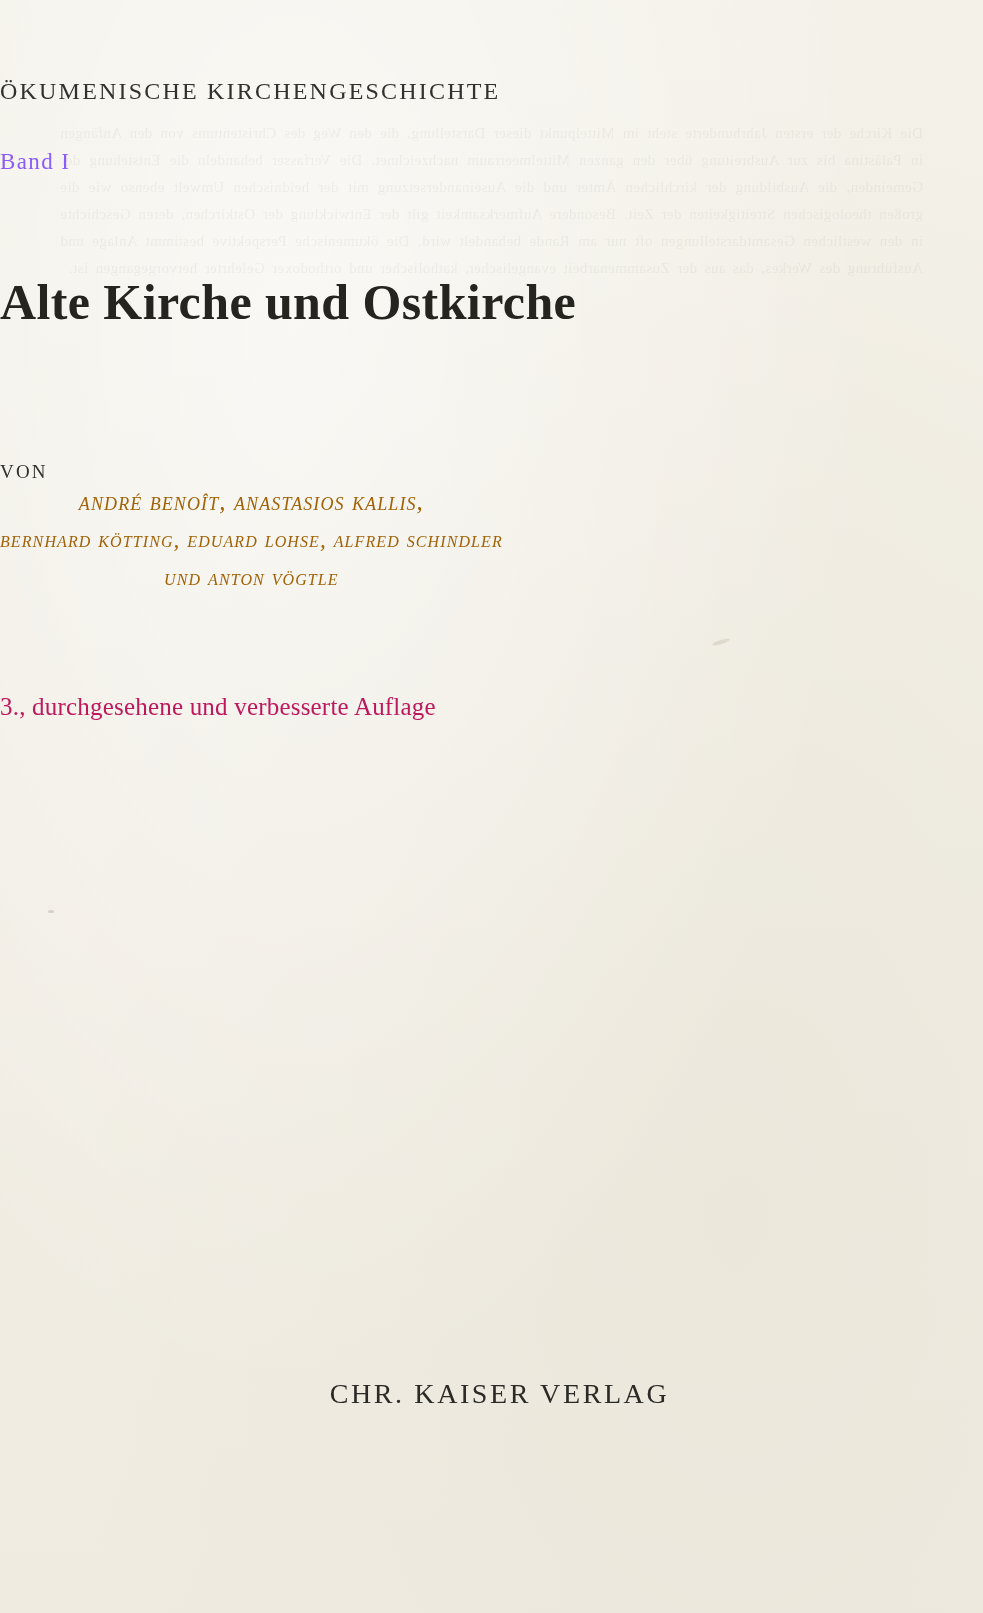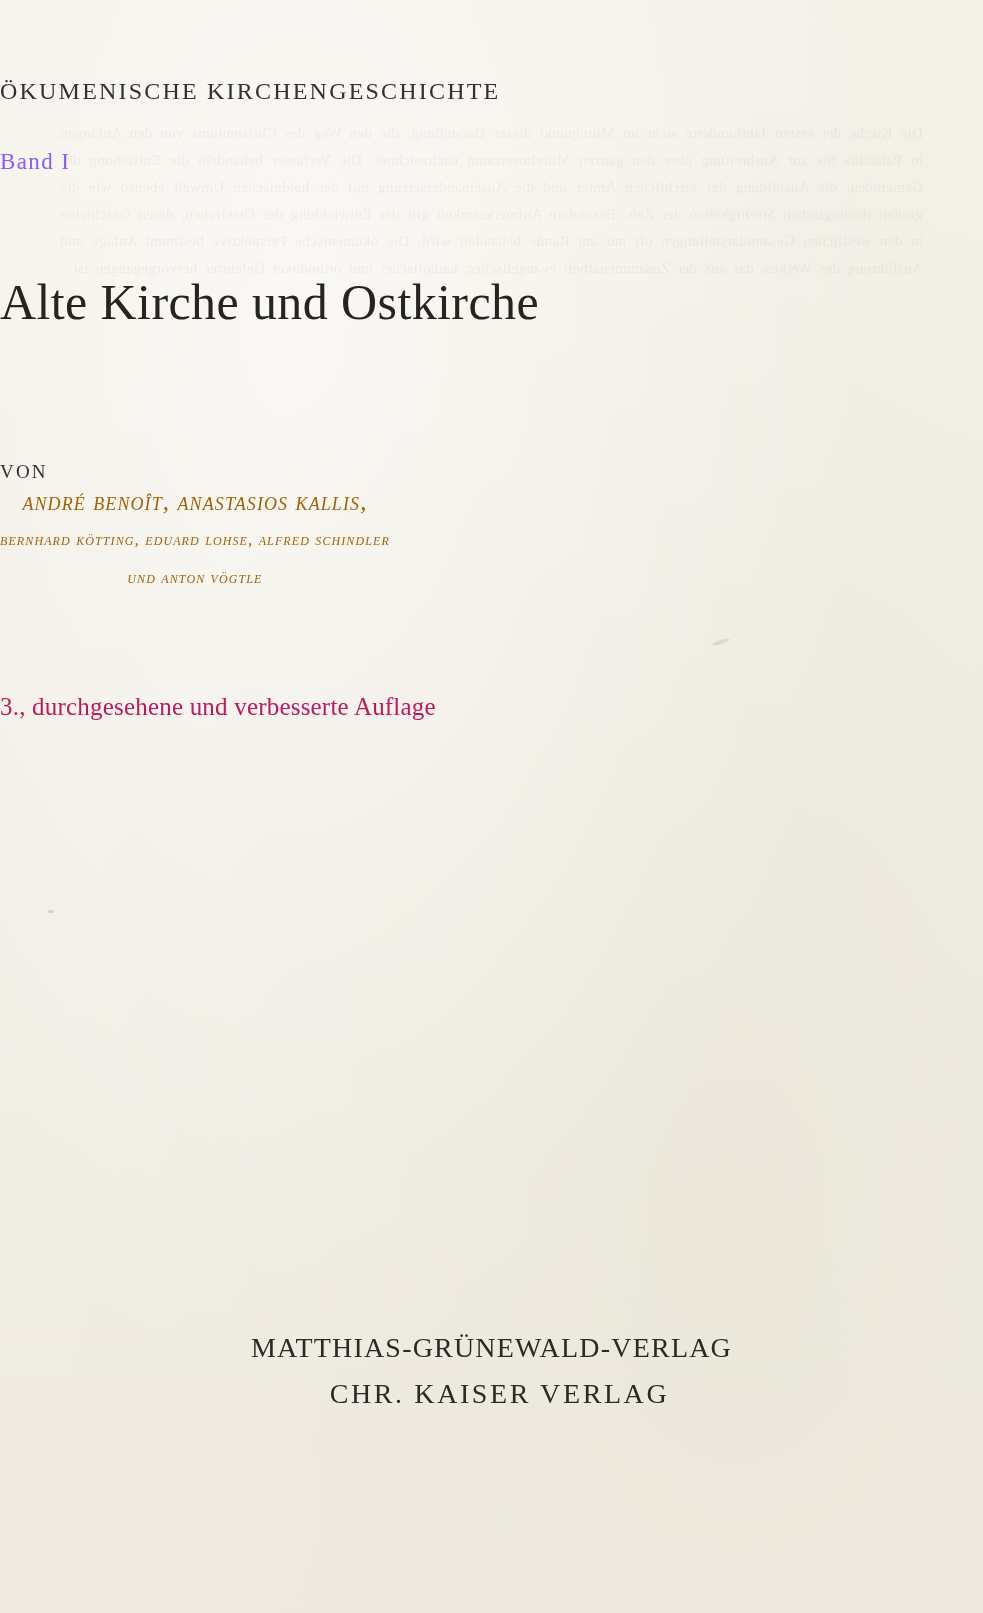--- a/index.html
+++ b/index.html
@@ -68,21 +68,21 @@
     font-size: 23px;
     letter-spacing: 1.4px;
     color: #8b5cf6;
   }
 
   .main-title {
     margin-top: 98px;
     font-size: 50px;
     letter-spacing: 0.4px;
     color: #25241f;
-    font-weight: normal;
+    font-weight: bold;
   }
 
   .von {
     margin-top: 96px;
     font-size: 19px;
     letter-spacing: 2.2px;
     font-variant: small-caps;
     text-transform: uppercase;
     color: #32312d;
   }
@@ -93,21 +93,21 @@
     font-style: italic;
   }
   .author-line {
     font-size: 25px;
     letter-spacing: 1.1px;
     font-variant: small-caps;
     text-transform: lowercase;
     line-height: 38px;
   }
   .author-line.small {
-    font-size: 17px;
+    font-size: 23px;
   }
 
   .edition {
     margin-top: 96px;
     font-size: 25px;
     letter-spacing: 0.2px;
     color: #be185d;
   }
 
   .publishers {
@@ -157,18 +157,17 @@
     <div class="author-line">André Benoît, Anastasios Kallis,</div>
     <div class="author-line small">Bernhard Kötting, Eduard Lohse, Alfred Schindler</div>
     <div class="author-line small">und Anton Vögtle</div>
   </div>
 
   <div class="edition">3., durchgesehene und verbesserte Auflage</div>
 
 </div>
 
 <div class="publishers">
-  <div class="publisher-line">MATTHIAS-GRÜNEWALD-VERLAG</div>
   <div class="publisher-line second">CHR. KAISER VERLAG</div>
 </div>
 
 <div class="speck" style="left:48px; top:910px; width:6px; height:3px;"></div>
 <div class="speck" style="left:712px; top:640px; width:18px; height:4px; transform:rotate(-18deg); opacity:0.35;"></div>
 
 </body></html>

